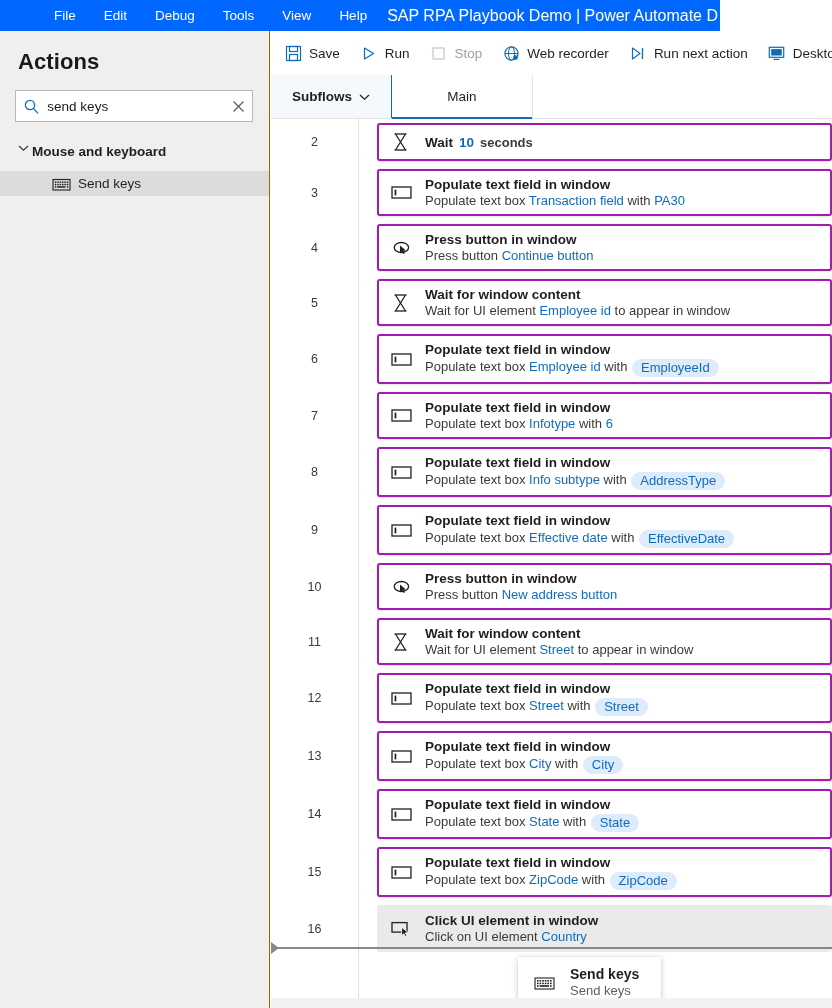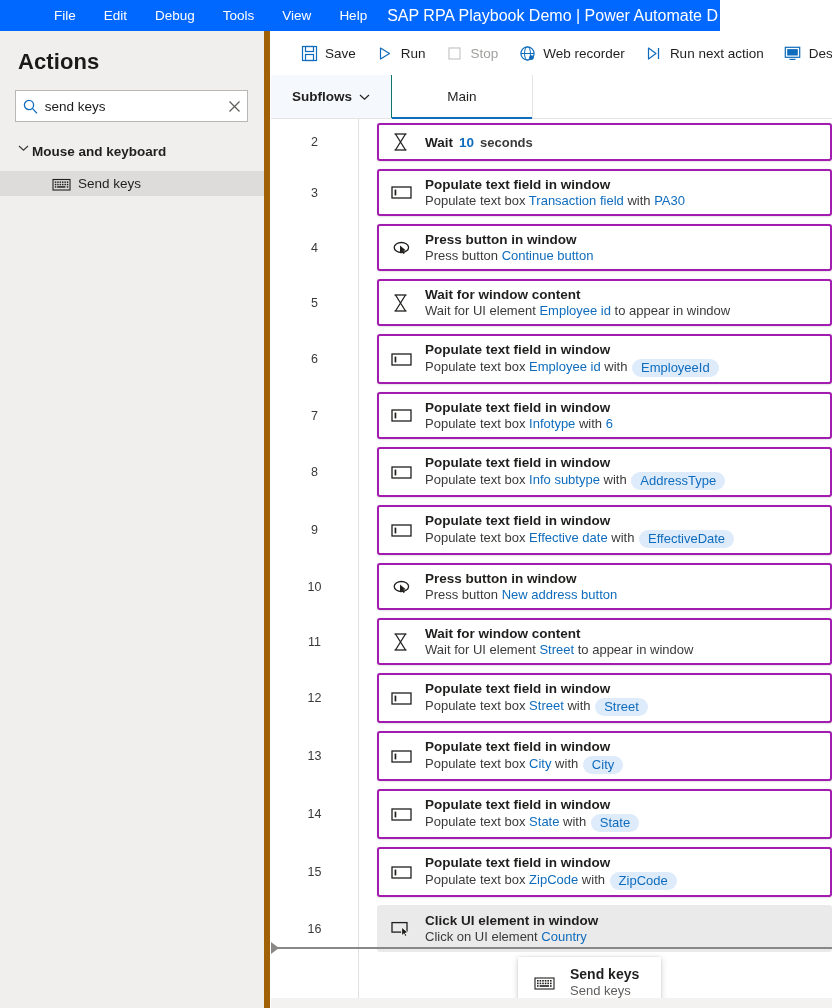--- a/index.html
+++ b/index.html
@@ -29,21 +29,21 @@
     display: flex; align-items: center;
     color: #ffffff; font-size: 16px; white-space: nowrap;
     padding-right: 2px;
   }
 
   
   .sidebar {
     position: absolute; top: 31px; left: 0;
     width: 270px; height: 977px;
     background: #f0efee;
-    border-right: 6px solid #a16207;
+    border-right: 1px solid #a16207;
   }
   .actions-title {
     font-size: 22px; color: #1b1a19; font-weight: 600;
     padding: 18px 0 0 18px; letter-spacing: .1px;
   }
   .search-wrap {
     margin: 15px 16px 0 15px;
     height: 32px; background: #ffffff;
     border: 1px solid #b9b7b5;
     display: flex; align-items: center;
@@ -73,21 +73,21 @@
   }
   .action-ico { width: 26px; display: flex; align-items: center; }
   .action-label { font-size: 13.5px; color: #201f1e; }
 
   
   .toolbar {
     position: absolute; top: 31px; left: 271px;
     width: 561px; height: 44px;
     background: #ffffff;
     display: flex; align-items: center;
-    padding-left: 19px;
+    padding-left: 3px;
   }
   .tb-btn {
     display: flex; align-items: center; gap: 7px;
     height: 30px; padding: 0 10px; cursor: pointer;
     font-size: 13.5px; color: #201f1e; white-space: nowrap;
   }
   .tb-btn.disabled { color: #a19f9d; cursor: default; }
   .tb-ico { display: flex; align-items: center; justify-content: center; width: 18px; }
 
   

